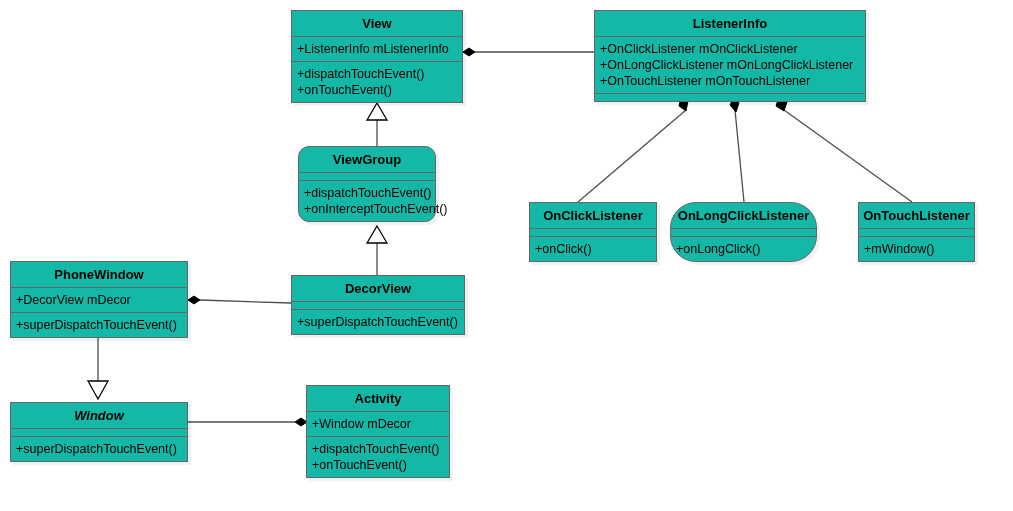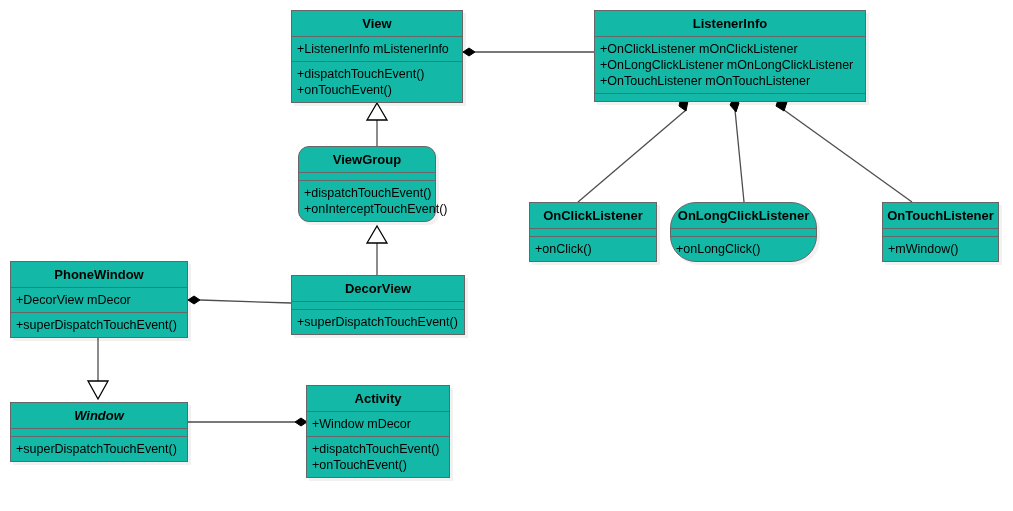--- a/index.html
+++ b/index.html
@@ -167,21 +167,21 @@
   <div class="uml-class" style="left:670px; top:202px; width:147px;border-radius:26px;">
     <div class="uml-name">OnLongClickListener</div>
     <div class="uml-sep"></div>
     <div class="uml-compartment empty"></div>
     <div class="uml-sep"></div>
     <div class="uml-compartment">
       <div class="uml-row">+onLongClick()</div>
     </div>
   </div>
 
-  <div class="uml-class" style="left:858px; top:202px; width:117px;margin-left:24px;">
+  <div class="uml-class" style="left:858px; top:202px; width:117px;">
     <div class="uml-name">OnTouchListener</div>
     <div class="uml-sep"></div>
     <div class="uml-compartment empty"></div>
     <div class="uml-sep"></div>
     <div class="uml-compartment">
       <div class="uml-row">+mWindow()</div>
     </div>
   </div>
 
   <div class="uml-class" style="left:10px; top:261px; width:178px;">

